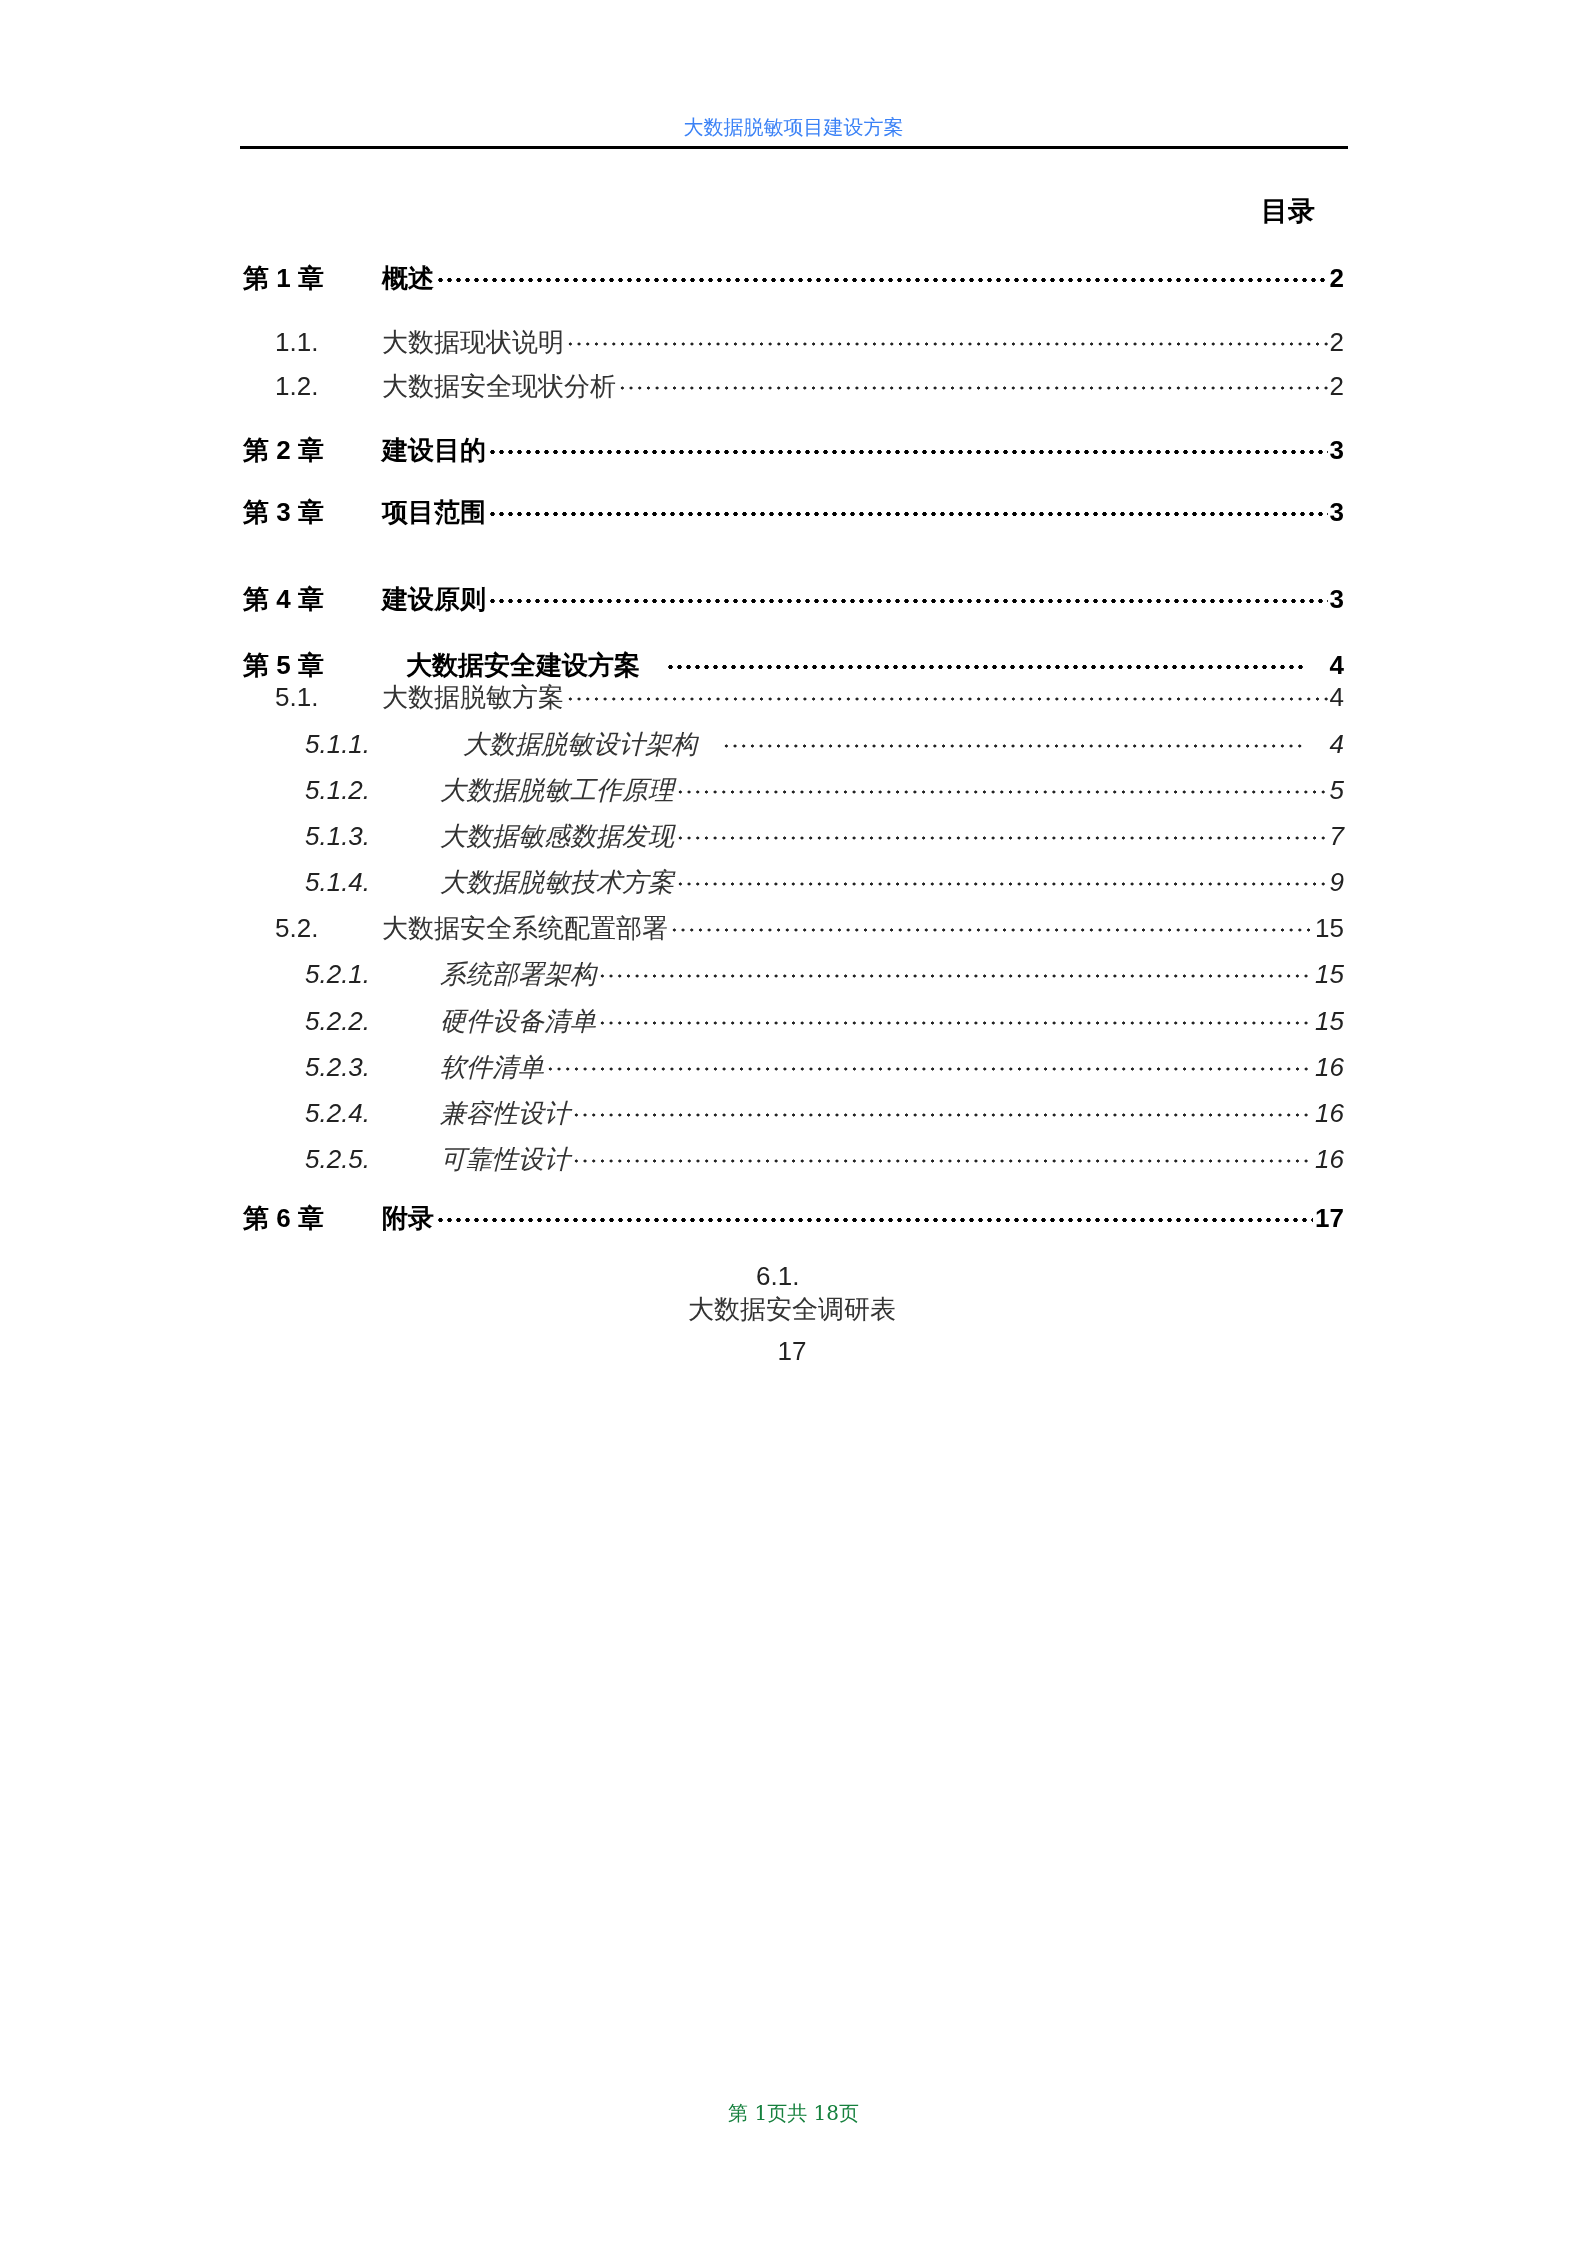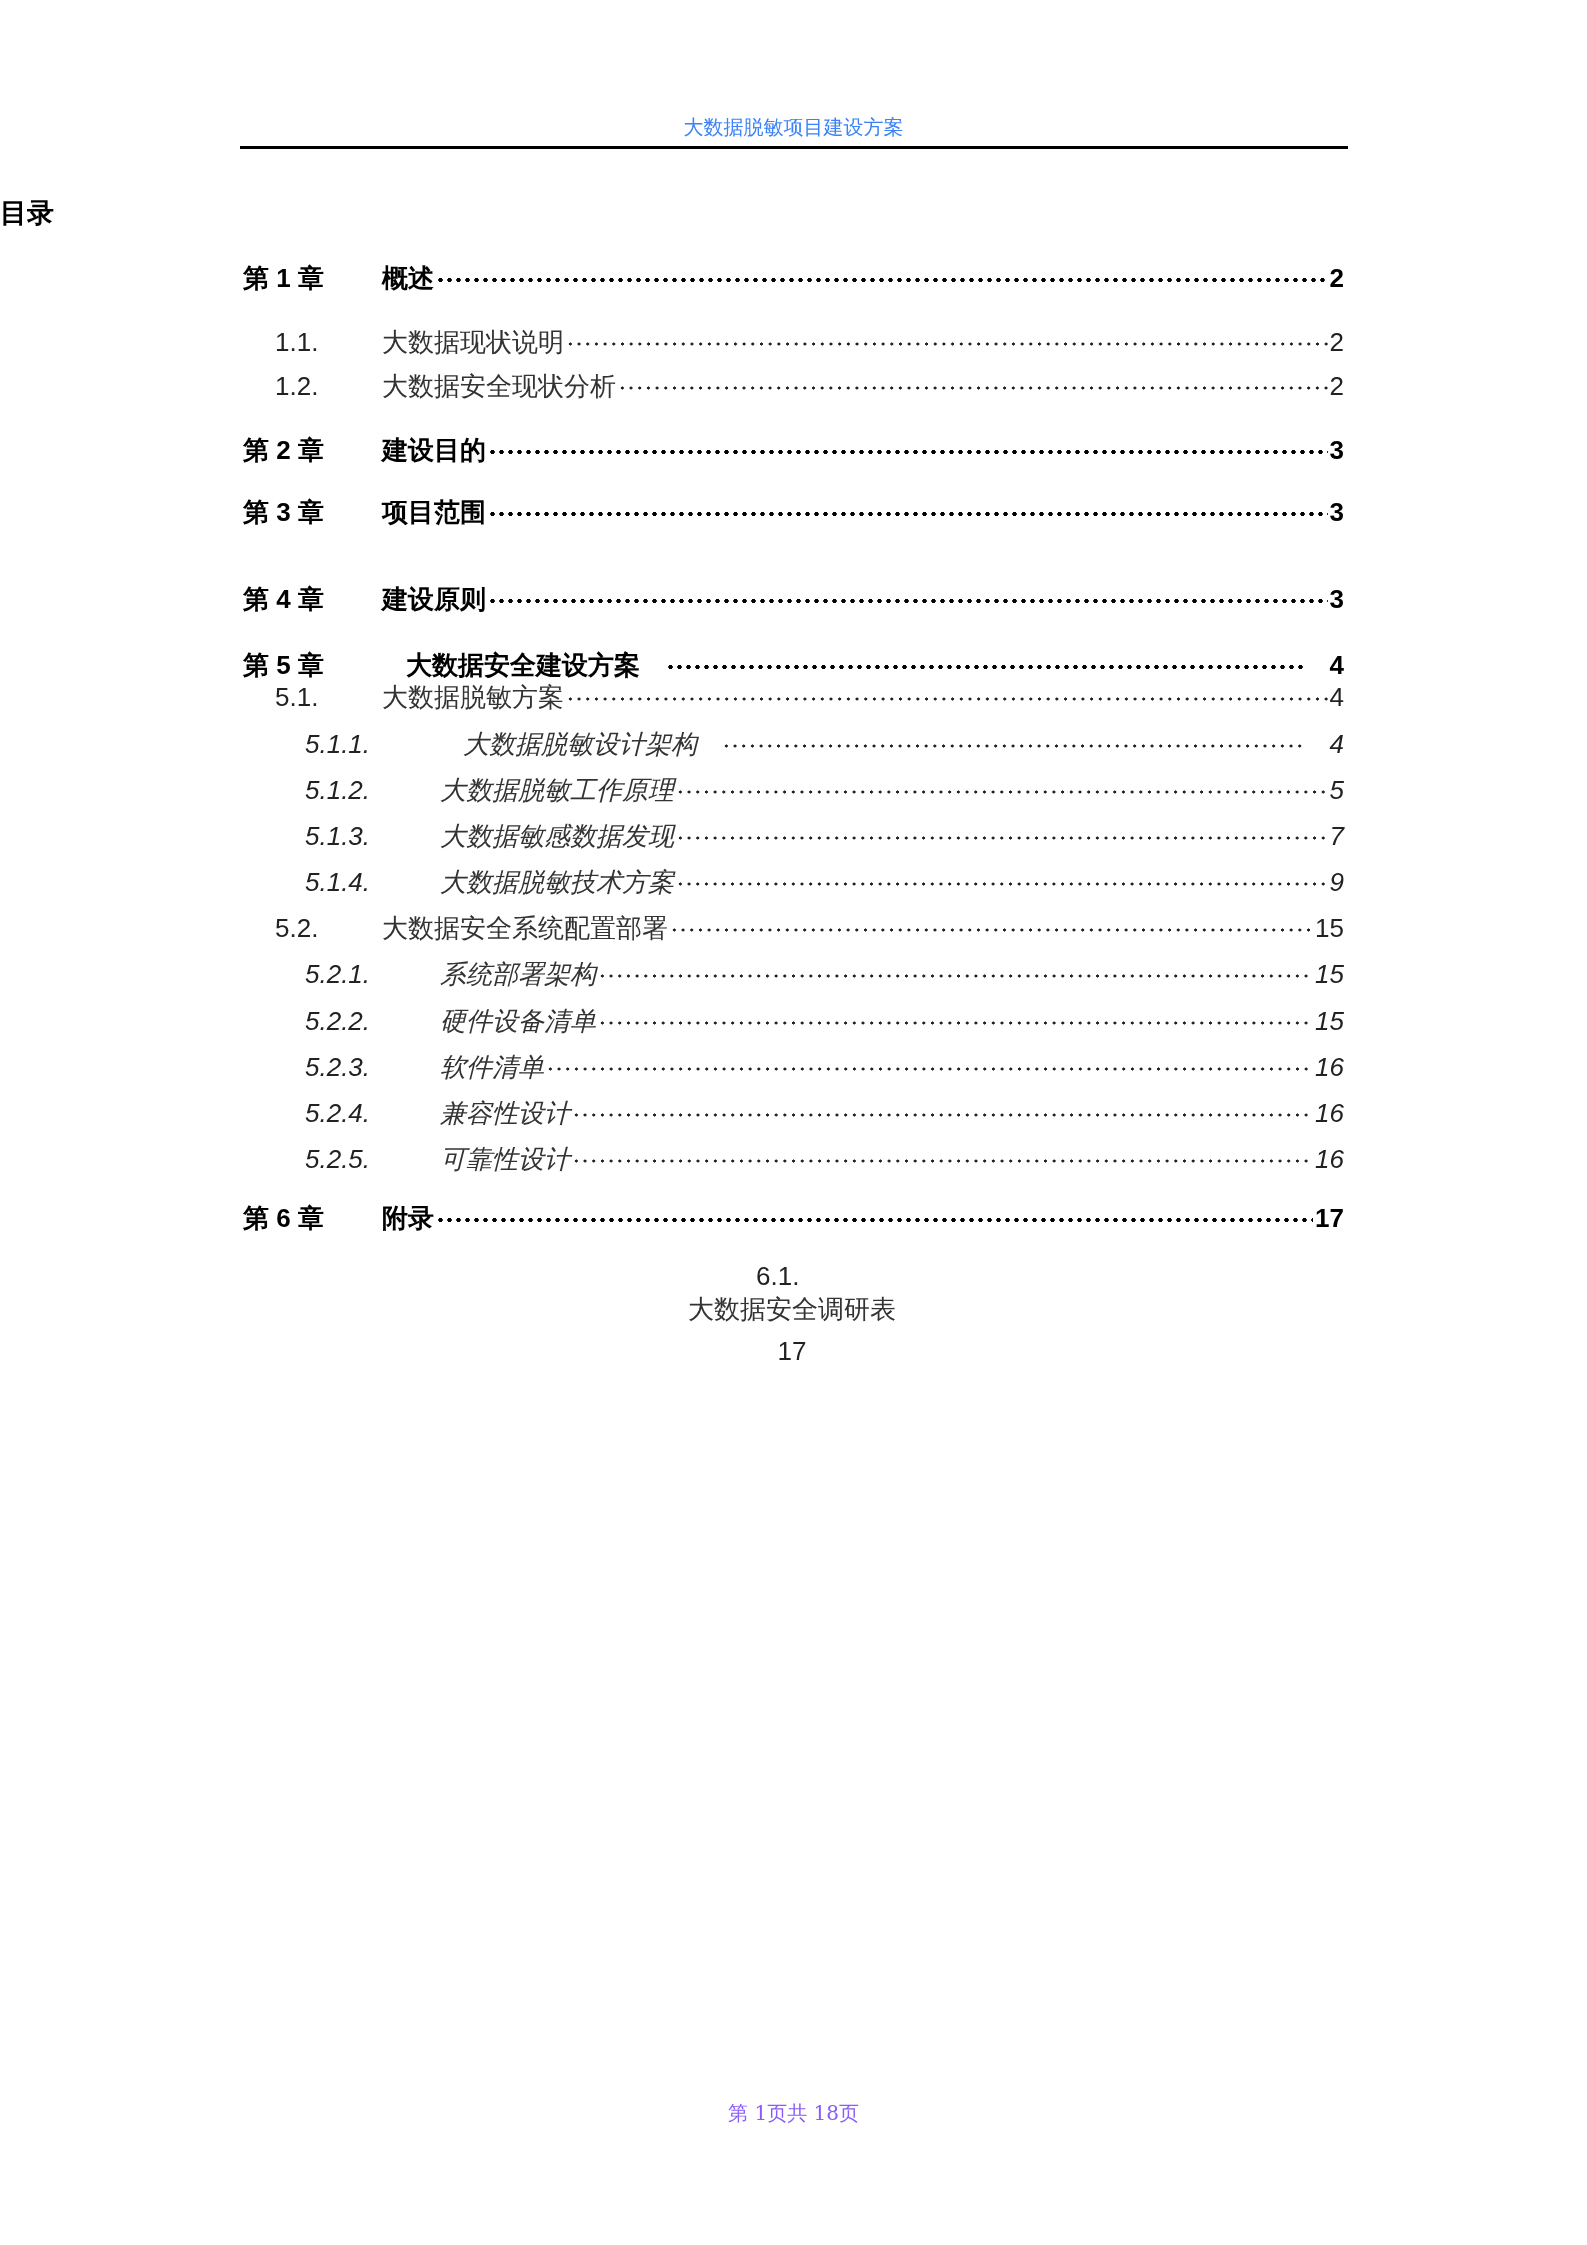--- a/index.html
+++ b/index.html
@@ -9,22 +9,22 @@
   }
   .header-text {
     position: absolute; left: 0; width: 1587px; top: 114px;
     text-align: center; font-family: "DejaVu Serif", "Liberation Serif", serif;
     font-size: 20px; line-height: 26px; color: #3b82f6;
   }
   .header-rule {
     position: absolute; left: 240px; width: 1108px; top: 146px; height: 3px; background: #000;
   }
   .toc-title {
-    position: absolute; left: 0; width: 1315px; top: 196px; text-align: left;
-    font-size: 27px; font-weight: bold; line-height: 34px;
+    position: absolute; left: 0; width: 1315px; top: 196px; text-align: right;
+    font-size: 27px; font-weight: bold; line-height: 34px; font-family: Liberation Mono, monospace;
   }
   .toc-row {
     position: absolute; left: 240px; width: 1104px; height: 34px;
     display: flex; align-items: center; white-space: nowrap;
   }
   .toc-row .num { flex: 0 0 auto; }
   .toc-row .title { flex: 0 0 auto; }
   .toc-row .leader {
     flex: 1 1 auto; overflow: hidden; align-self: flex-end; height: 12px; margin: 0 2px 9px 2px;
   }
@@ -43,21 +43,21 @@
 
   
   .lvl3 { font-size: 26px; font-style: italic; color: #222; }
   .lvl3 .num { width: 200px; padding-left: 65px; box-sizing: border-box; font-family: "Liberation Sans", sans-serif; }
   .lvl3 .title { color: #333; }
   .lvl3 .leader { background-image: radial-gradient(circle, #222 1.4px, transparent 1.7px); background-size: 8.7px 12px; background-repeat: repeat-x; background-position: left bottom; }
   .page { font-family: "Liberation Sans", sans-serif; }
 
   .footer-text {
     position: absolute; left: 0; width: 1587px; top: 2100px; text-align: center;
-    font-family: "DejaVu Serif", "Liberation Serif", serif; font-size: 20px; line-height: 26px; color: #8b5cf6;
+    font-family: "DejaVu Serif", "Liberation Serif", serif; font-size: 20px; line-height: 26px; color: #15803d;
   }
 </style>
 </head>
 <body>
 
 <div class="header-text">大数据脱敏项目建设方案</div>
 <div class="header-rule"></div>
 
 <div class="toc-title">目录</div>
 

